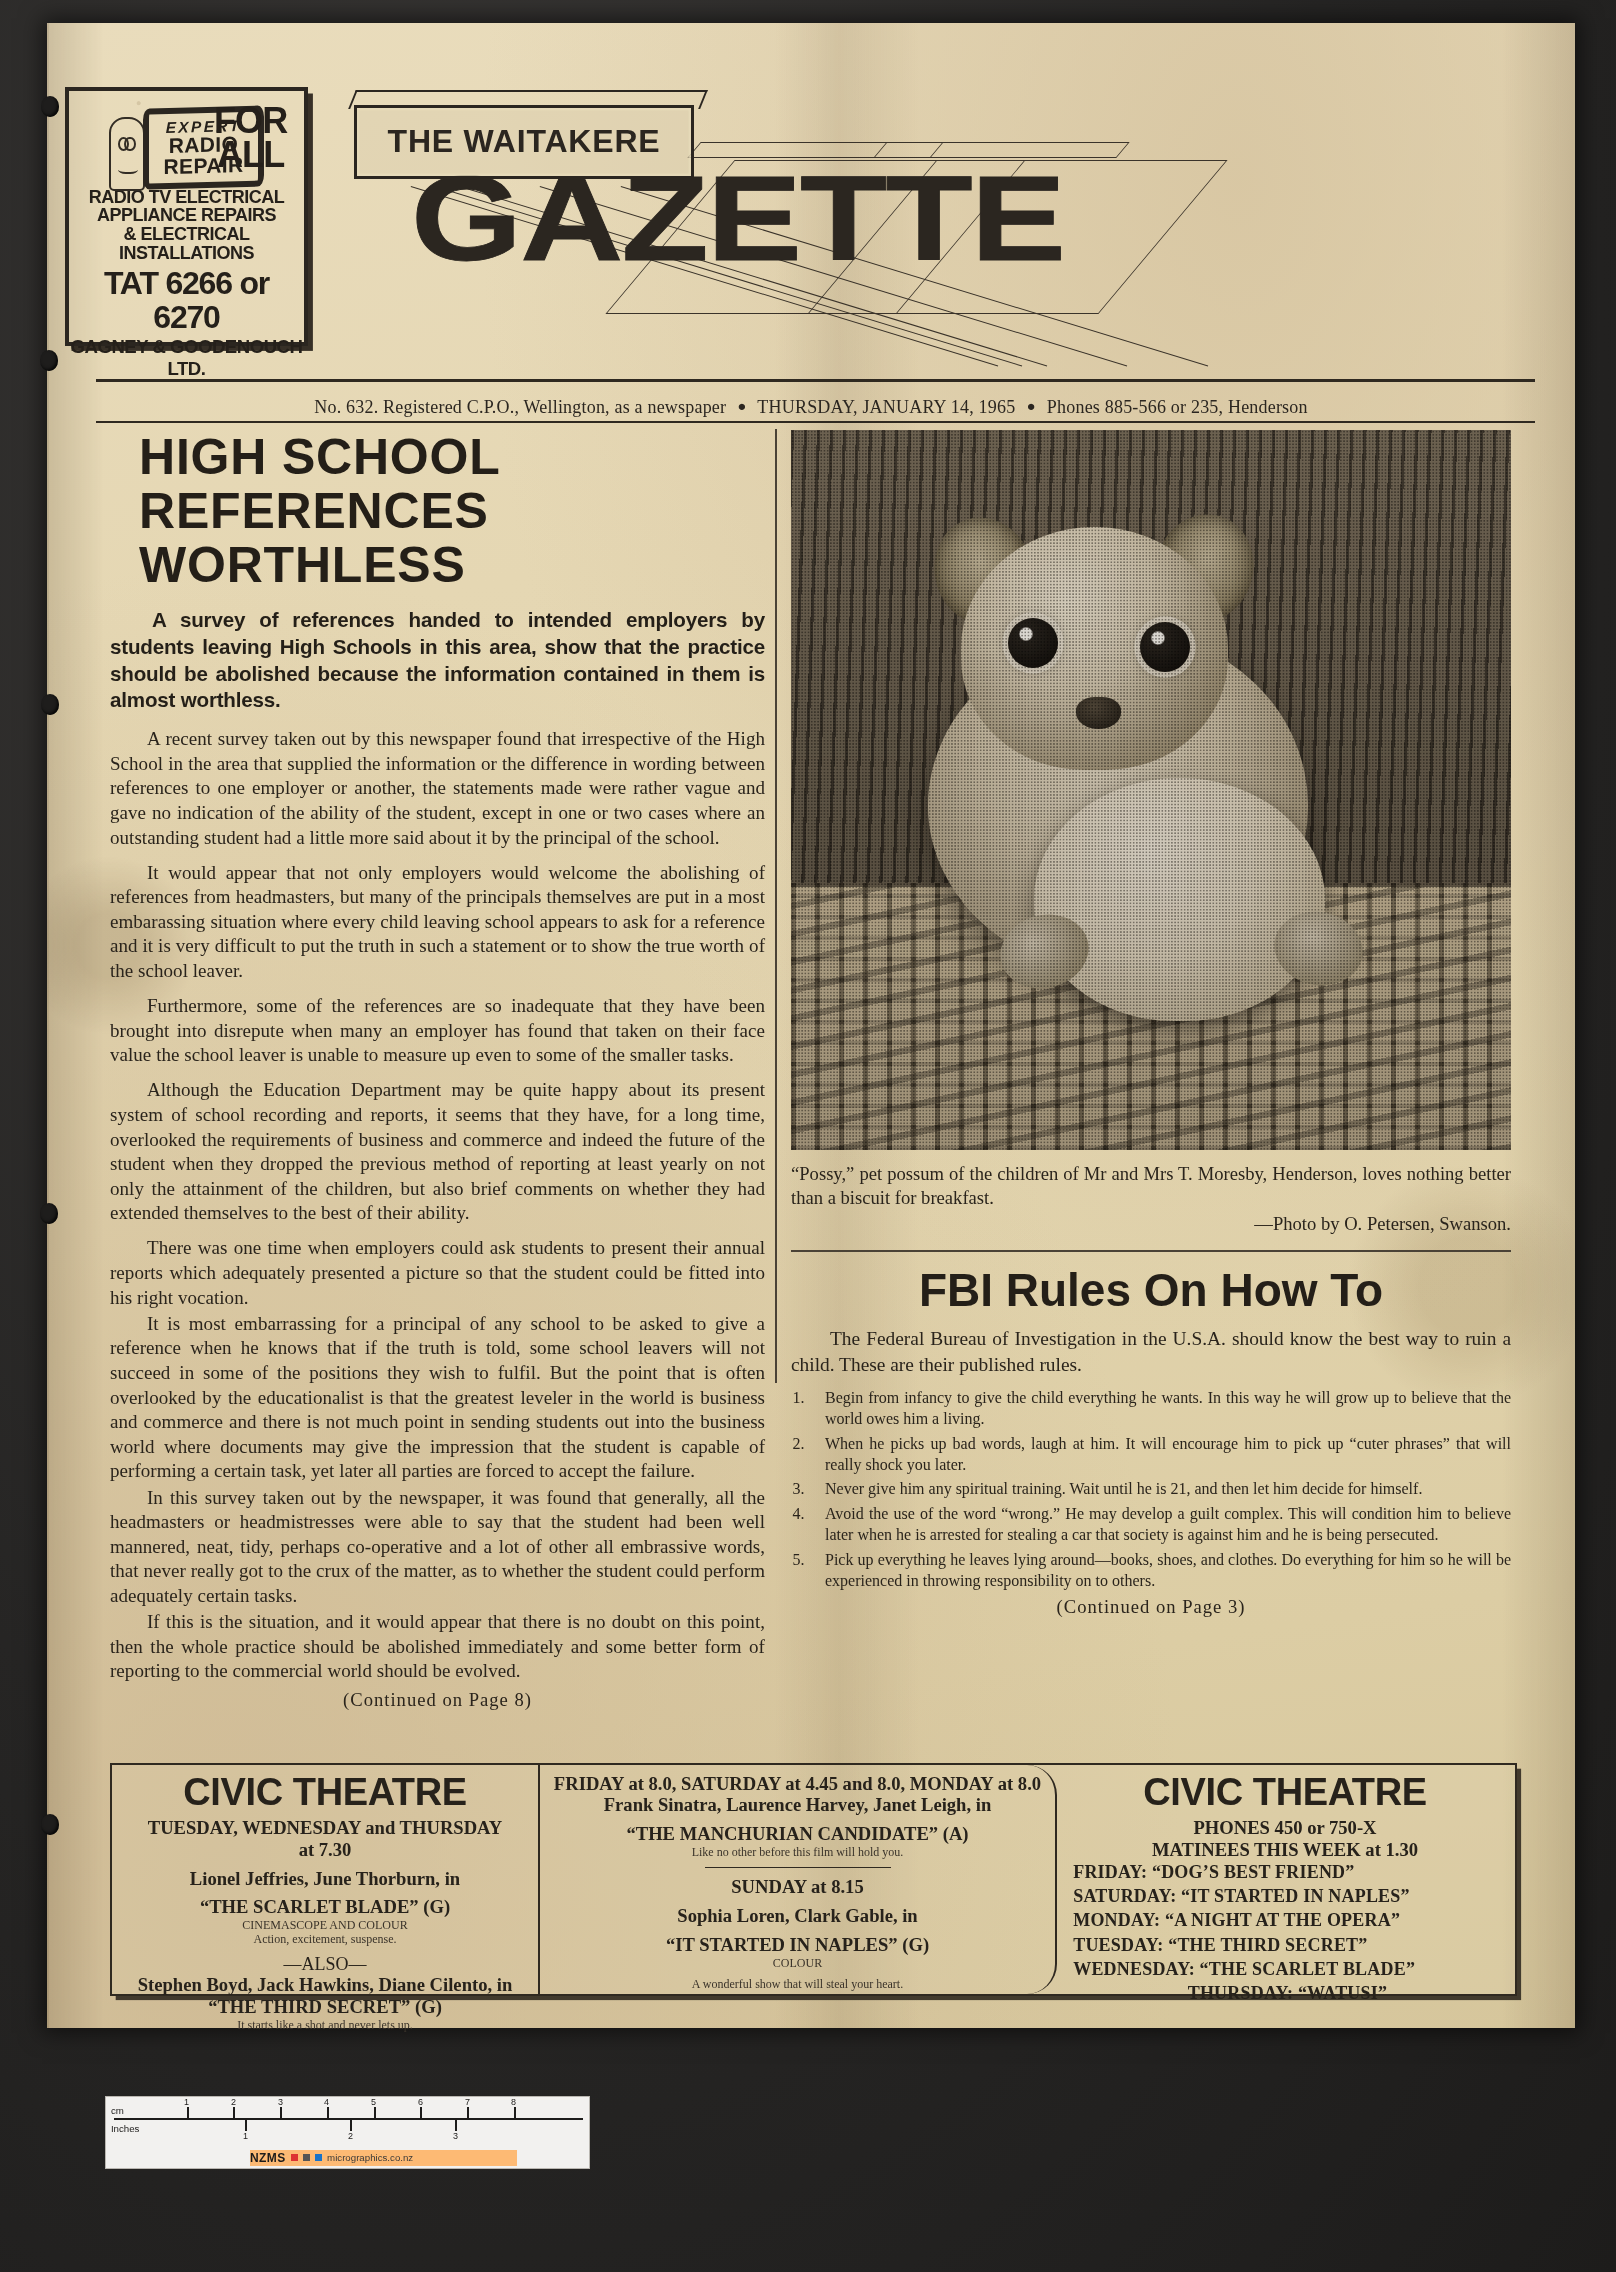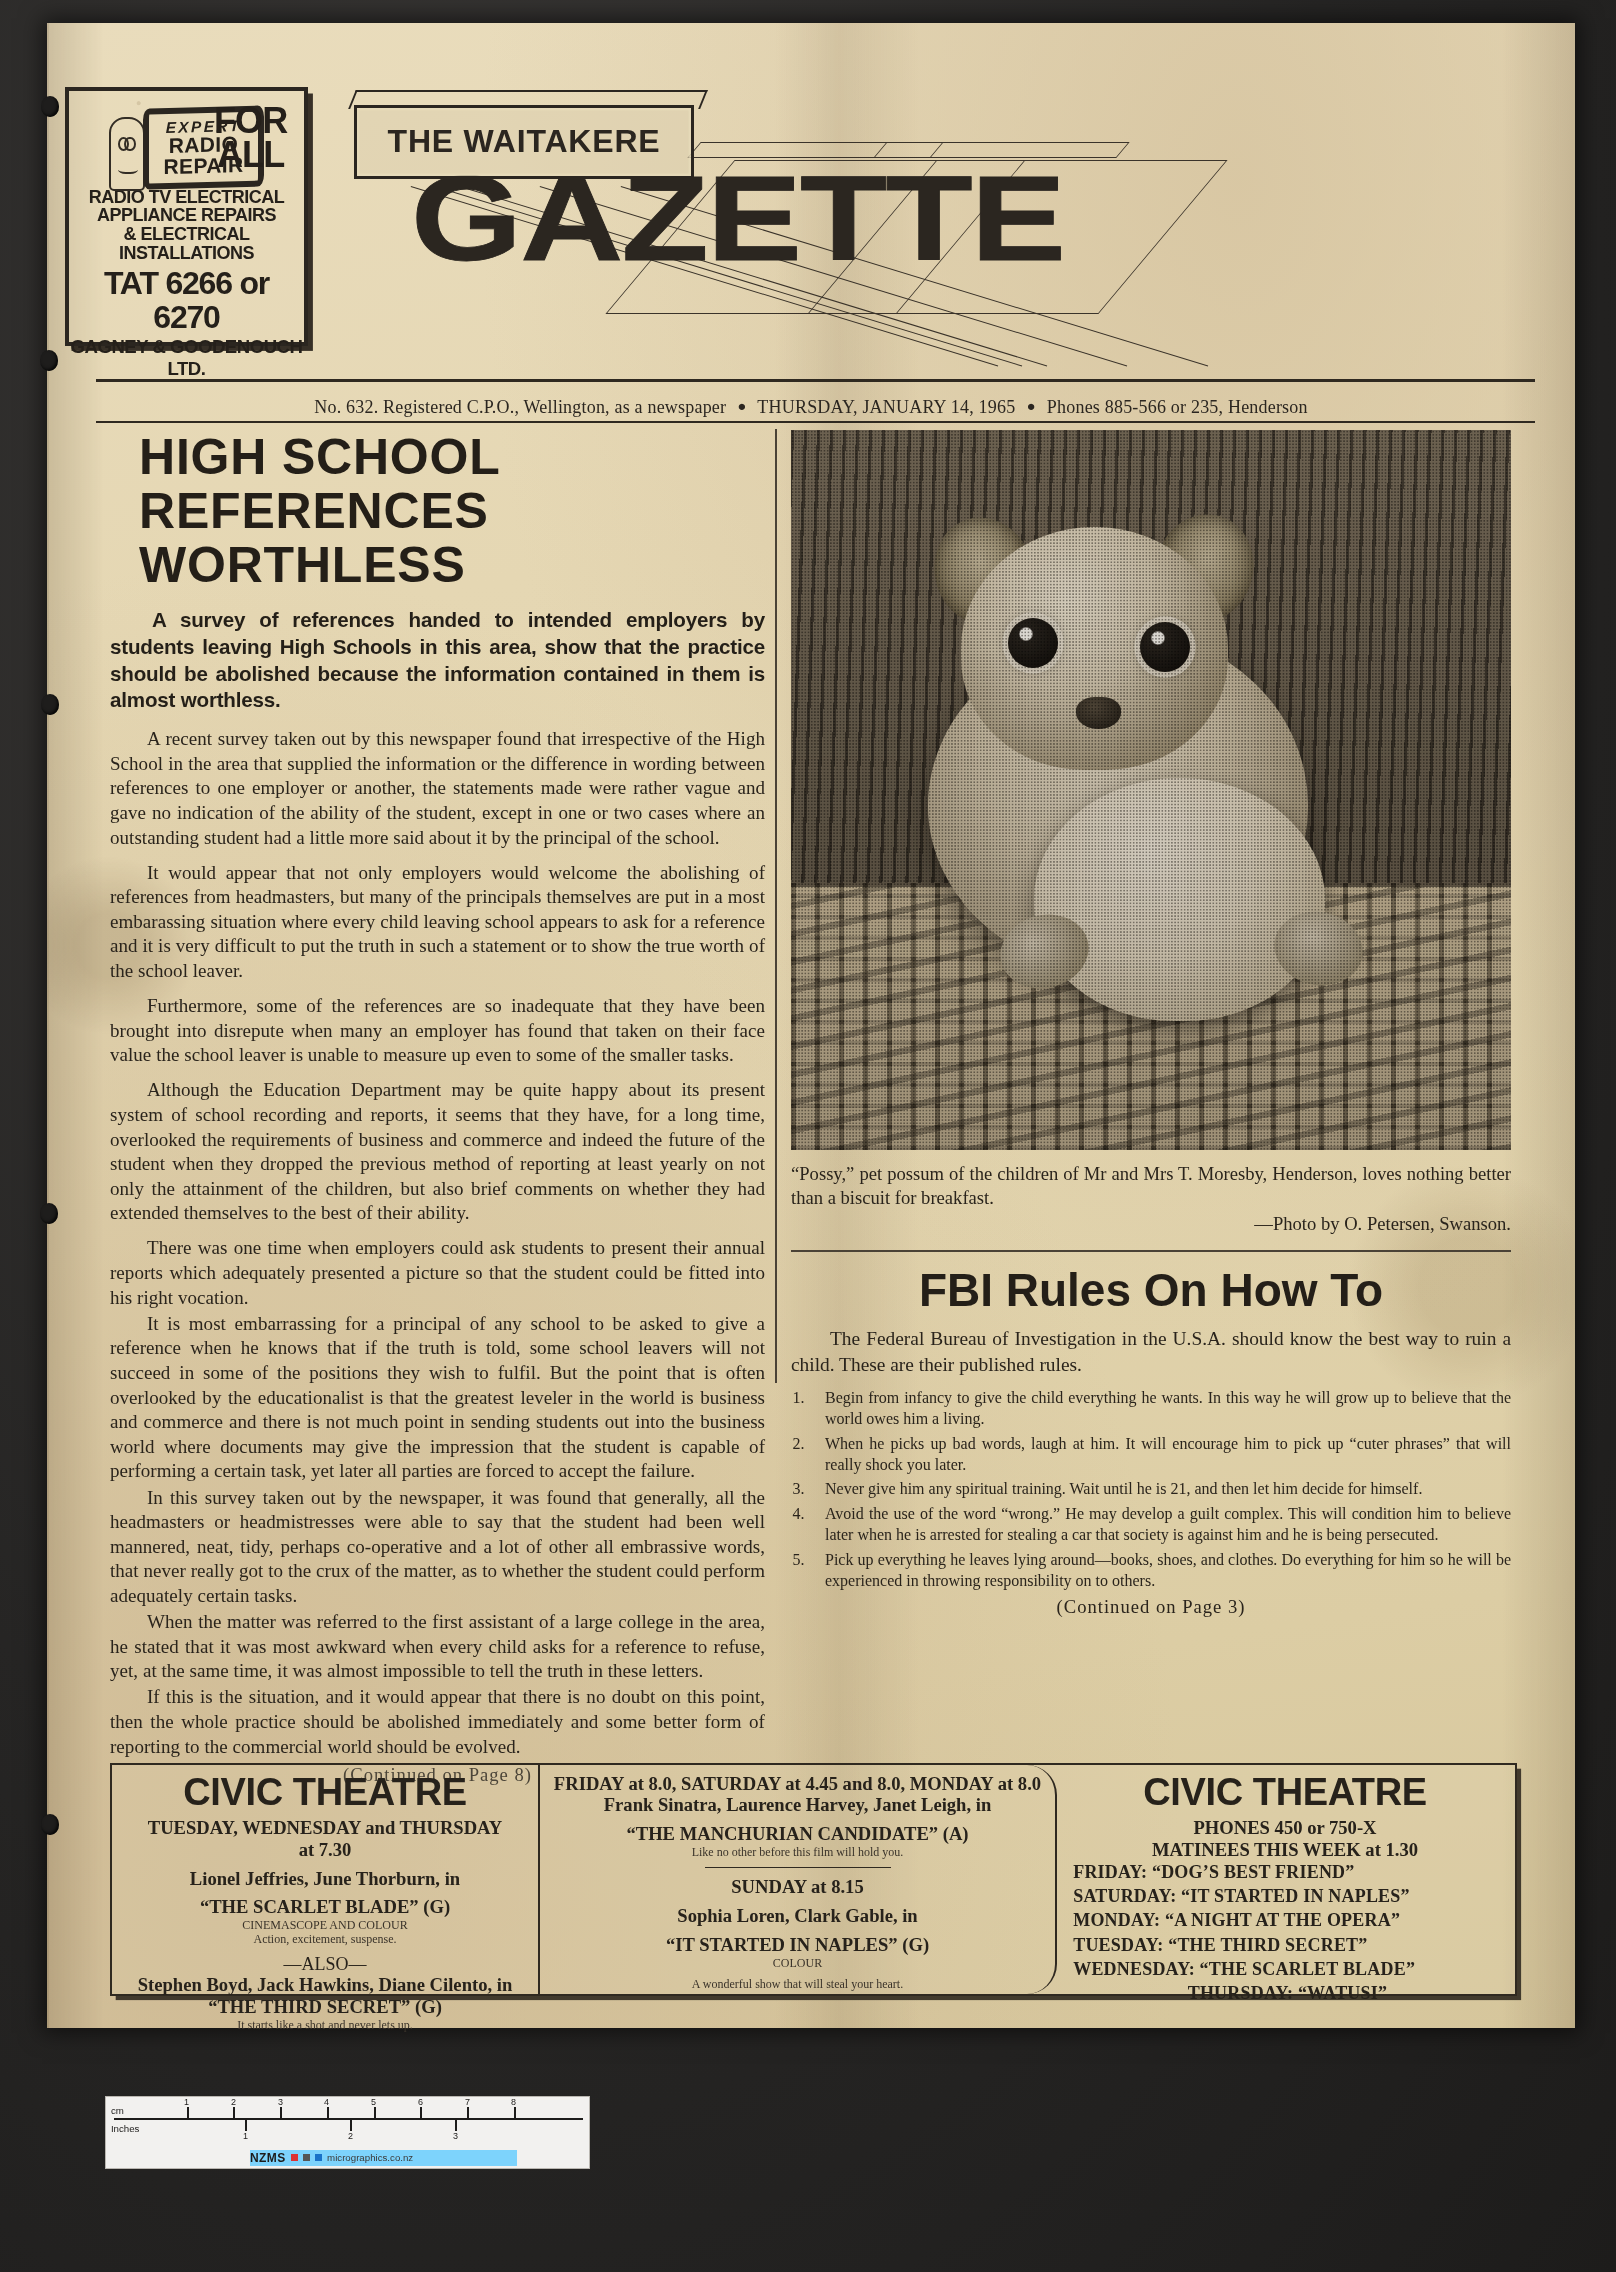--- a/index.html
+++ b/index.html
@@ -360,21 +360,21 @@
   #ruler-ticks{position:absolute; left:0; top:0; width:100%; height:45px;}
   .tickline{position:absolute;background:#1d1c1b;}
   .ticknum{
     position:absolute; font-family:"Liberation Sans",sans-serif; font-size:9px; color:#1d1c1b;
   }
   .unitlab{
     position:absolute; left:4.9px; font-family:"Liberation Sans",sans-serif; font-size:9.7px; color:#1d1c1b;
   }
   #nzms-bar{
     position:absolute; left:144px; bottom:2.4px; height:16px; width:267px;
-    background:#7dd3fc; display:flex; align-items:center; gap:4.9px;
+    background:#fdba74; display:flex; align-items:center; gap:4.9px;
   }
   #nzms-logo{
     font-family:"Liberation Sans",sans-serif;font-weight:bold;font-size:12px;color:#1d1c1b;
     letter-spacing:0.4px;
   }
   .nzms-sq{width:7.3px;height:7.3px;display:inline-block;}
   #nzms-url{font-family:"Liberation Sans",sans-serif;font-size:9.7px;color:#3b3a38;}
 </style>
 </head>
 <body>
@@ -457,21 +457,20 @@
     <div id="col-left">
       <h1 id="main-headline">HIGH SCHOOL REFERENCES WORTHLESS</h1>
       <p class="lede">A survey of references handed to intended employers by students leaving High Schools in this area, show that the practice should be abolished because the information contained in them is almost worthless.</p>
       <p class="body">A recent survey taken out by this newspaper found that irrespective of the High School in the area that supplied the information or the difference in wording between references to one employer or another, the statements made were rather vague and gave no indication of the ability of the student, except in one or two cases where an outstanding student had a little more said about it by the principal of the school.</p>
       <p class="body">It would appear that not only employers would welcome the abolishing of references from headmasters, but many of the principals themselves are put in a most embarassing situation where every child leaving school appears to ask for a reference and it is very difficult to put the truth in such a statement or to show the true worth of the school leaver.</p>
       <p class="body">Furthermore, some of the references are so inadequate that they have been brought into disrepute when many an employer has found that taken on their face value the school leaver is unable to measure up even to some of the smaller tasks.</p>
       <p class="body">Although the Education Department may be quite happy about its present system of school recording and reports, it seems that they have, for a long time, overlooked the requirements of business and commerce and indeed the future of the student when they dropped the previous method of reporting at least yearly on not only the attainment of the children, but also brief comments on whether they had extended themselves to the best of their ability.</p>
       <p class="body tight">There was one time when employers could ask students to present their annual reports which adequately presented a picture so that the student could be fitted into his right vocation.</p>
       <p class="body tight">It is most embarrassing for a principal of any school to be asked to give a reference when he knows that if the truth is told, some school leavers will not succeed in some of the positions they wish to fulfil. But the point that is often overlooked by the educationalist is that the greatest leveler in the world is business and commerce and there is not much point in sending students out into the business world where documents may give the impression that the student is capable of performing a certain task, yet later all parties are forced to accept the failure.</p>
       <p class="body tight">In this survey taken out by the newspaper, it was found that generally, all the headmasters or headmistresses were able to say that the student had been well mannered, neat, tidy, perhaps co-operative and a lot of other all embrassive words, that never really got to the crux of the matter, as to whether the student could perform adequately certain tasks.</p>
-      <p class="body tight">When the matter was referred to the first assistant of a large college in the area, he stated that it was most awkward when every child asks for a reference to refuse, yet, at the same time, it was almost impossible to tell the truth in these letters.</p>
       <p class="body tight">If this is the situation, and it would appear that there is no doubt on this point, then the whole practice should be abolished immediately and some better form of reporting to the commercial world should be evolved.</p>
       <p class="contd">(Continued  on  Page  8)</p>
     </div>
 
     <div id="col-right">
 
       <div id="photo-frame">
         <div id="photo-inner">
           <div class="ph-bg"></div>
           <div class="ph-wicker"></div>

